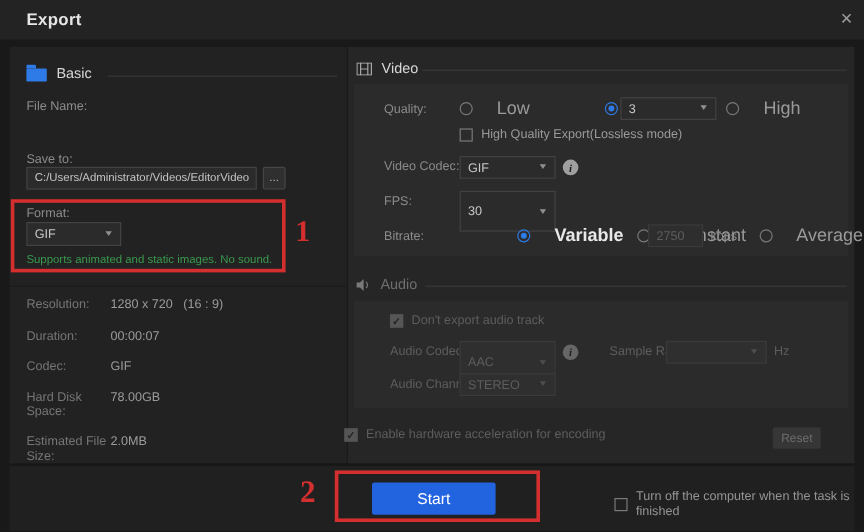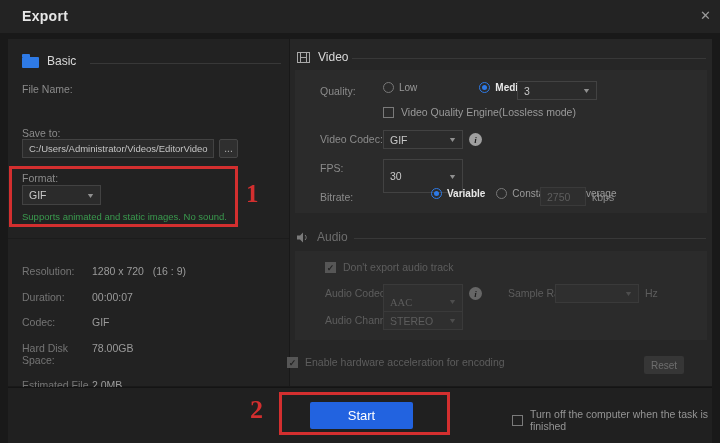--- a/index.html
+++ b/index.html
@@ -36,21 +36,21 @@
   .dropdown { position: absolute; background: #2b2b2b; border: 1px solid #424242; color: #c8c8c8;
     font-size: 10.5px; padding: 0 6px; display: flex; align-items: center; justify-content: space-between; }
   .dropdown .arrow { font-size: 7px; color: #909090; transform: scaleX(1.3); }
   .dropdown.disabled { background: #2f2f2f; border-color: #3a3a3a; color: #5d5d5d; }
   .dropdown.disabled .arrow { color: #4d4d4d; }
 
   .browse-btn { position: absolute; background: #2f2f2f; border: 1px solid #464646; color: #b0b0b0;
     font-size: 10px; display: flex; align-items: center; justify-content: center; border-radius: 2px; }
 
   .radio-row { position: absolute; display: flex; align-items: center; }
-  .radio-opt { display: flex; align-items: center; gap: 5px; font-size: 10px; color: #9a9a9a; }
+  .radio-opt { display: flex; align-items: center; gap: 20px; font-size: 15px; color: #9a9a9a; }
   .radio { width: 11px; height: 11px; border-radius: 50%; border: 1px solid #787878; position: relative; flex: none; }
   .radio-opt.selected { color: #e8e8e8; font-weight: bold; padding-left: 48px; }
   .radio-opt.selected .radio { border-color: #2e7ae6; }
   .radio-opt.selected .radio::after { content: ""; position: absolute; left: 2px; top: 2px; width: 5px; height: 5px; border-radius: 50%; background: #2e7ae6; }
 
   .cb-row { position: absolute; display: flex; align-items: center; gap: 7px; font-size: 10.5px; color: #9a9a9a; }
   .cb-row.dim { color: #5d5d5d; }
   .checkbox { width: 11px; height: 11px; border: 1px solid #7a7a7a; flex: none; font-size: 9px; line-height: 10px;
     text-align: center; color: transparent; background: transparent; }
   .checkbox.checked-dim { background: #565656; border-color: #565656; color: #242424; font-weight: bold; }
@@ -60,21 +60,21 @@
     font-family: "Liberation Serif", serif; position: absolute; }
   .info-icon.dim { background: #666666; }
 
   
   .folder-icon { position: relative; width: 17px; height: 11px; background: #2e7ae6; border-radius: 1px; margin-top: 3px; flex: none; }
   .folder-icon::before { content: ""; position: absolute; top: -3px; left: 0; width: 8px; height: 3px; background: #2e7ae6; border-radius: 1px 1px 0 0; }
 
   .format-note { position: absolute; font-size: 9.5px; color: #3a9a4e; white-space: nowrap; }
   .left-divider { position: absolute; height: 1px; background: #1c1c1c; }
 
-  .info-rows { position: absolute; left: 14px; top: 226px; }
+  .info-rows { position: absolute; left: 14px; top: 209px; }
   .info-row { display: flex; margin-bottom: 13.5px; font-size: 10.5px; }
   .info-row .ilabel { width: 70px; color: #757575; flex: none; }
   .info-row .ivalue { color: #9b9b9b; white-space: pre; }
 
   
   .reset-btn { position: absolute; left: 644px; top: 356px; width: 40px; height: 18px; background: #363636;
     color: #6e6e6e; font-size: 10px; border: none; border-radius: 2px; font-family: "Liberation Sans", sans-serif; }
   .start-btn { position: absolute; left: 310px; top: 402px; width: 103px; height: 27px; background: #2263e0;
     color: #ffffff; font-size: 13px; border: none; border-radius: 2px; font-family: "Liberation Sans", sans-serif; }
 
@@ -170,21 +170,21 @@
         <span>High</span>
       </label>
     </div>
     <div class="dropdown" style="left:222px; top:11px; width:80px; height:19px;">
       <span>3</span>
       <span class="arrow">▼</span>
     </div>
 
     <label class="cb-row" style="left:88px; top:36px;">
       <span class="checkbox"></span>
-      <span>Video Quality Engine(Lossless mode)</span>
+      <span>High Quality Export(Lossless mode)</span>
     </label>
 
     <span class="flabel" style="left:25px; top:63px;text-align:right;">Video Codec:</span>
     <div class="dropdown" style="left:88px; top:60px; width:80px; height:19px;">
       <span>GIF</span>
       <span class="arrow">▼</span>
     </div>
     <span class="info-icon" style="left:174px; top:63px;">i</span>
 
     <span class="flabel" style="left:25px; top:92px;">FPS:</span>
@@ -222,21 +222,21 @@
   <div class="sec-line" style="left:64px; top:199px; width:352px;"></div>
 
   <div style="position:absolute; left:5px; top:212px; width:412px; height:89px; background:#2b2b2b;">
 
     <label class="cb-row dim" style="left:30px; top:10px;">
       <span class="checkbox checked-dim">✓</span>
       <span>Don't export audio track</span>
     </label>
 
     <span class="flabel dim" style="left:30px; top:36px;">Audio Codec:</span>
-    <div class="dropdown disabled" style="left:88px; top:33px; width:80px; height:36px;font-family:Liberation Serif, serif;">
+    <div class="dropdown disabled" style="left:88px; top:33px; width:80px; height:36px;">
       <span>AAC</span>
       <span class="arrow">▼</span>
     </div>
     <span class="info-icon dim" style="left:174px; top:36px;">i</span>
 
     <span class="flabel dim" style="left:213px; top:36px;">Sample Rate:</span>
     <div class="dropdown disabled" style="left:260px; top:33px; width:84px; height:19px;">
       <span></span>
       <span class="arrow">▼</span>
     </div>

